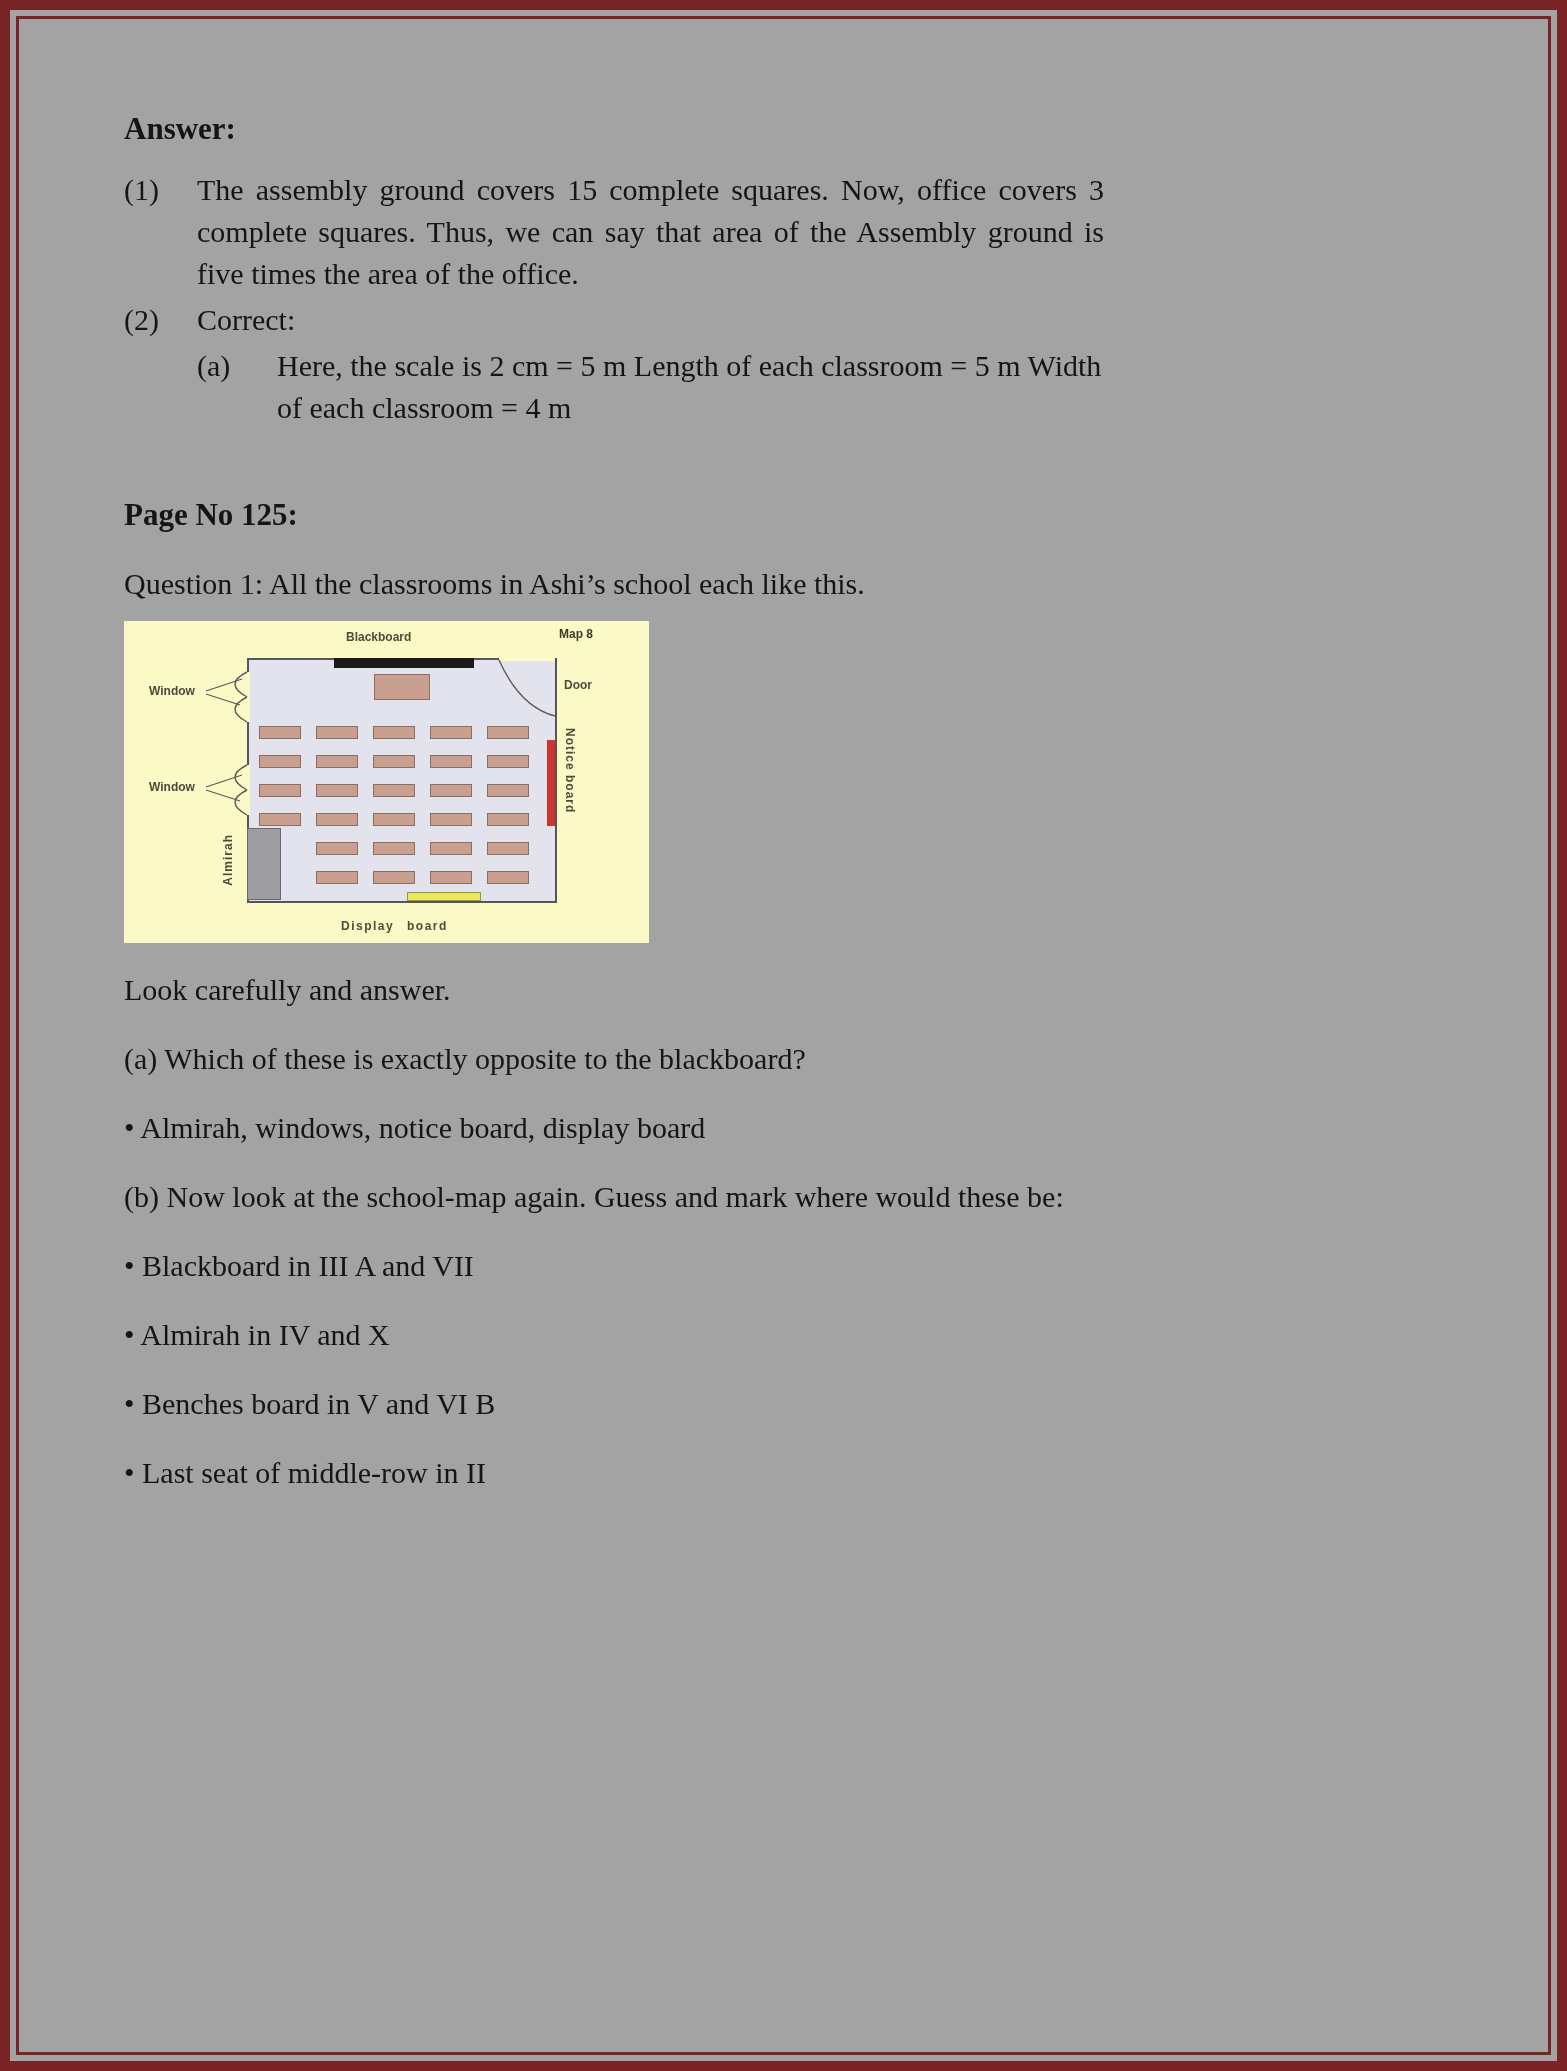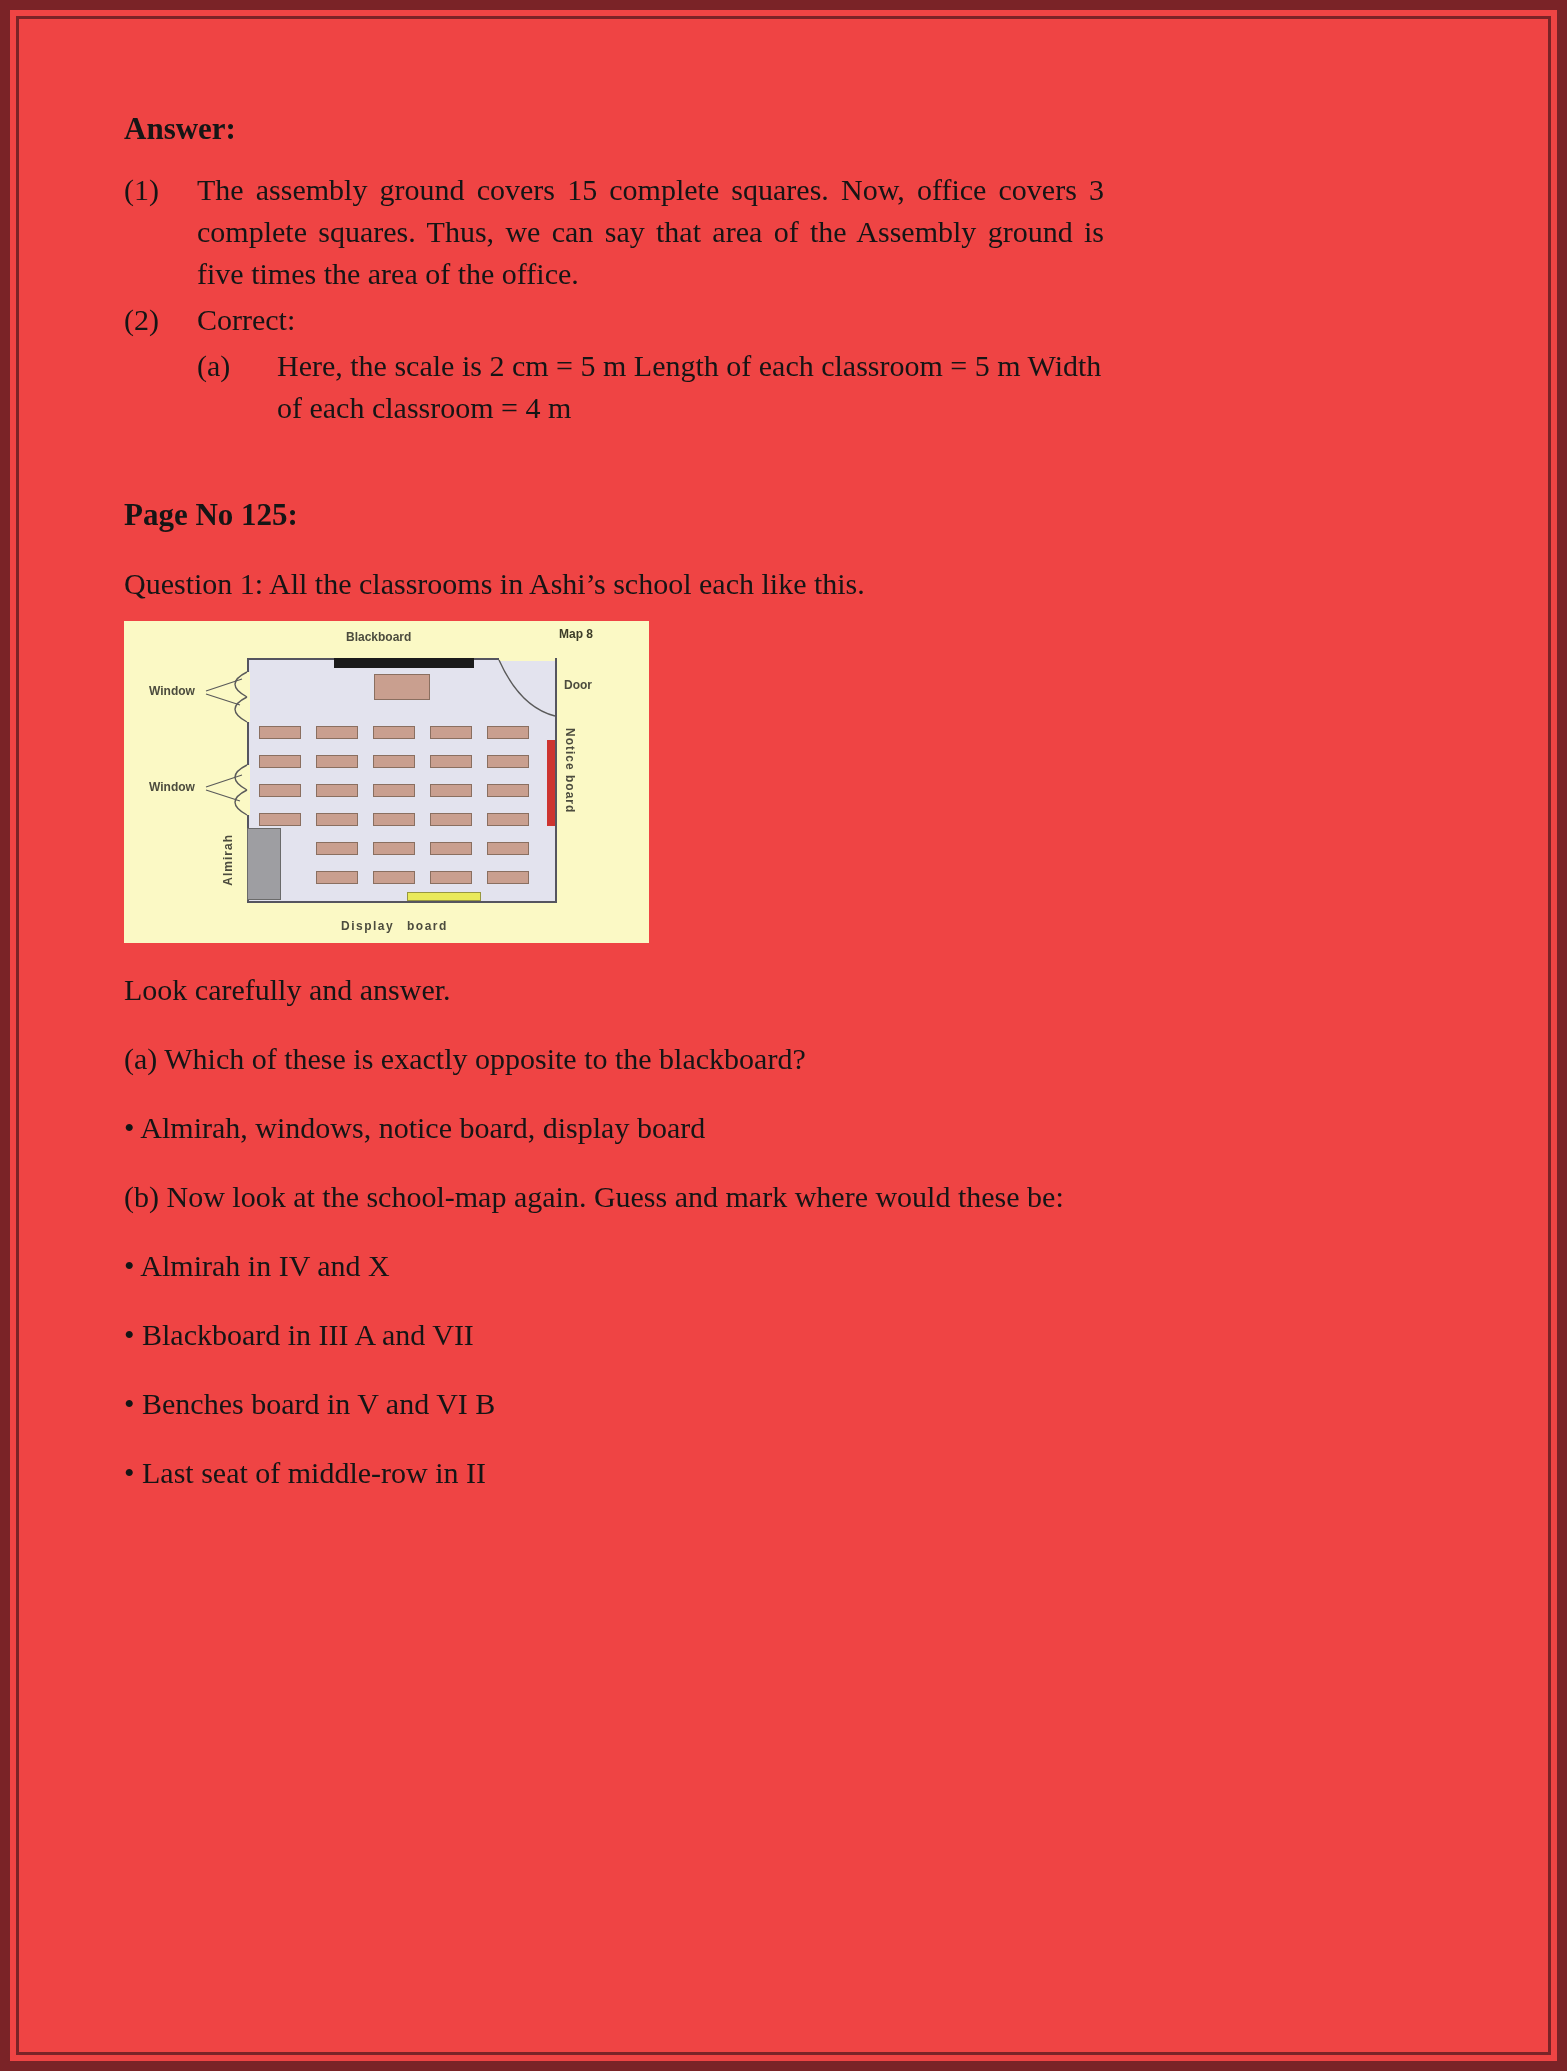--- a/index.html
+++ b/index.html
@@ -8,21 +8,21 @@
     position: relative;
     background: #ffffff;
     font-family: "Liberation Serif", serif;
     color: #151515;
   }
   .page-frame {
     position: absolute;
     inset: 0;
     border: 10px solid var(--page-border, #7a2327);
     padding: 6px;
-    background: #ef4444;
+    background: #a3a3a3;
   }
   .page-inner {
     width: 100%;
     height: 100%;
     border: 3px solid var(--page-border, #7a2327);
     overflow: hidden;
   }
   .content {
     margin: 92px 0 0 105px;
     width: 980px;
@@ -219,20 +219,20 @@
           <path d="M123,144 Q99,156 123,169 M123,169 Q99,181 123,194" fill="none" stroke="#5a5a5a" stroke-width="1.4"></path>
           <path d="M82,70 L118,58 M82,73 L116,84" fill="none" stroke="#5a5a5a" stroke-width="1.2"></path>
           <path d="M82,166 L118,154 M82,169 L116,180" fill="none" stroke="#5a5a5a" stroke-width="1.2"></path>
         </svg>
       </div>
 
       <p class="para body-text">Look carefully and answer.</p>
       <p class="para body-text">(a) Which of these is exactly opposite to the blackboard?</p>
       <p class="para body-text">• Almirah, windows, notice board, display board</p>
       <p class="para body-text">(b) Now look at the school-map again. Guess and mark where would these be:</p>
+      <p class="para body-text">• Blackboard in III A and VII</p>
       <p class="para body-text">• Almirah in IV and X</p>
-      <p class="para body-text">• Blackboard in III A and VII</p>
       <p class="para body-text">• Benches board in V and VI B</p>
       <p class="para body-text">• Last seat of middle-row in II</p>
 
     </div>
   </div>
 </div>
 
 </body></html>

